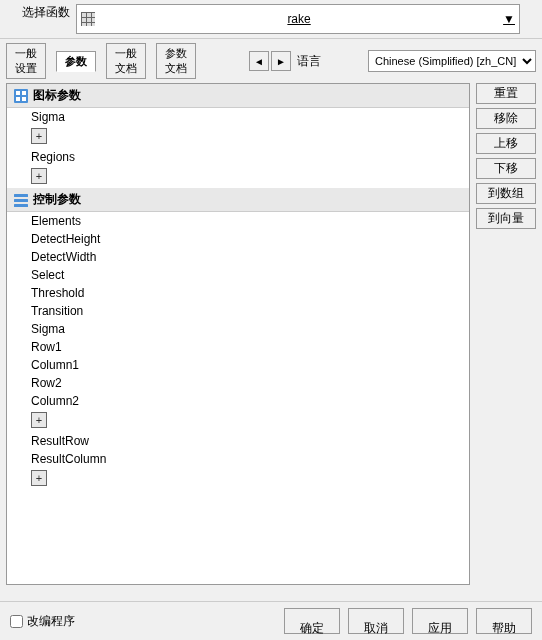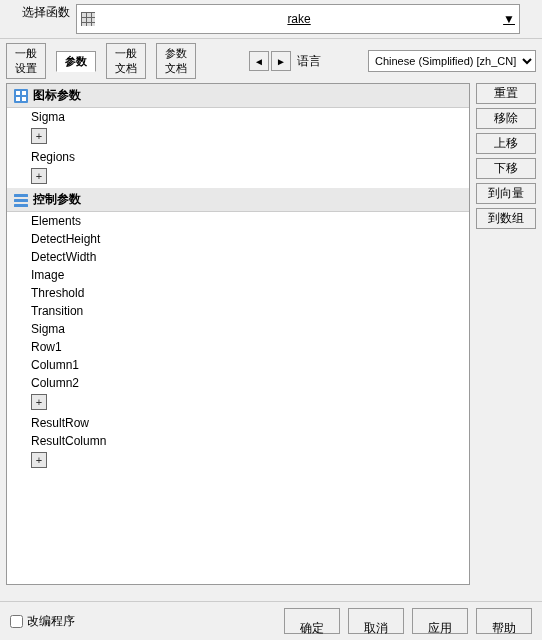--- a/index.html
+++ b/index.html
@@ -284,46 +284,47 @@
             <rect x="1" y="7" width="14" height="3" fill="#4a90d9" rx="0.5"></rect>
             <rect x="1" y="12" width="14" height="3" fill="#4a90d9" rx="0.5"></rect>
           </svg>
       </span>
       <span class="section-title">控制参数</span>
     </div>
 
     <div class="tree-item">Elements</div>
     <div class="tree-item">DetectHeight</div>
     <div class="tree-item">DetectWidth</div>
-    <div class="tree-item">Image</div>
+    <div class="tree-item">Select</div>
     <div class="tree-item">Threshold</div>
     <div class="tree-item">Transition</div>
     <div class="tree-item">Sigma</div>
     <div class="tree-item">Row1</div>
     <div class="tree-item">Column1</div>
+    <div class="tree-item">Row2</div>
     <div class="tree-item">Column2</div>
     <div class="add-btn-row">
       <span class="add-icon">+</span>
     </div>
 
     <div class="tree-item">ResultRow</div>
     <div class="tree-item">ResultColumn</div>
     <div class="add-btn-row">
       <span class="add-icon">+</span>
     </div>
 
   </div>
 
   <div class="right-panel">
     <button class="right-btn">重置</button>
     <button class="right-btn">移除</button>
     <button class="right-btn">上移</button>
     <button class="right-btn">下移</button>
+    <button class="right-btn">到数组</button>
     <button class="right-btn">到向量</button>
-    <button class="right-btn">到数组</button>
   </div>
 </div>
 
 <div class="bottom-bar">
   <div class="checkbox-area">
     <input type="checkbox" id="editprog" style="">
     <label for="editprog">改编程序</label>
   </div>
   <button class="bottom-btn">确定</button>
   <button class="bottom-btn">取消</button>

